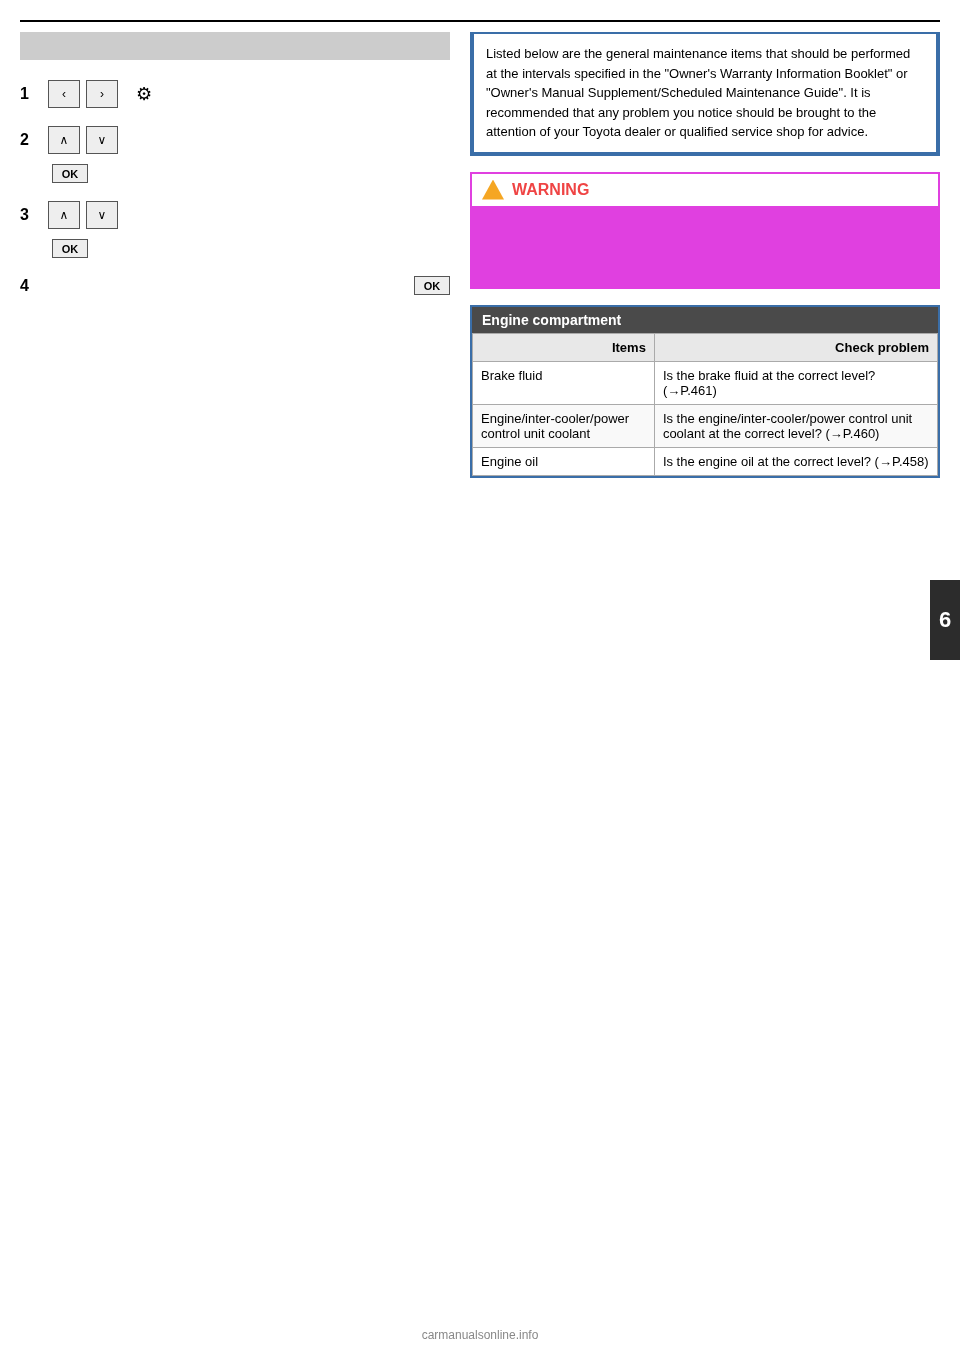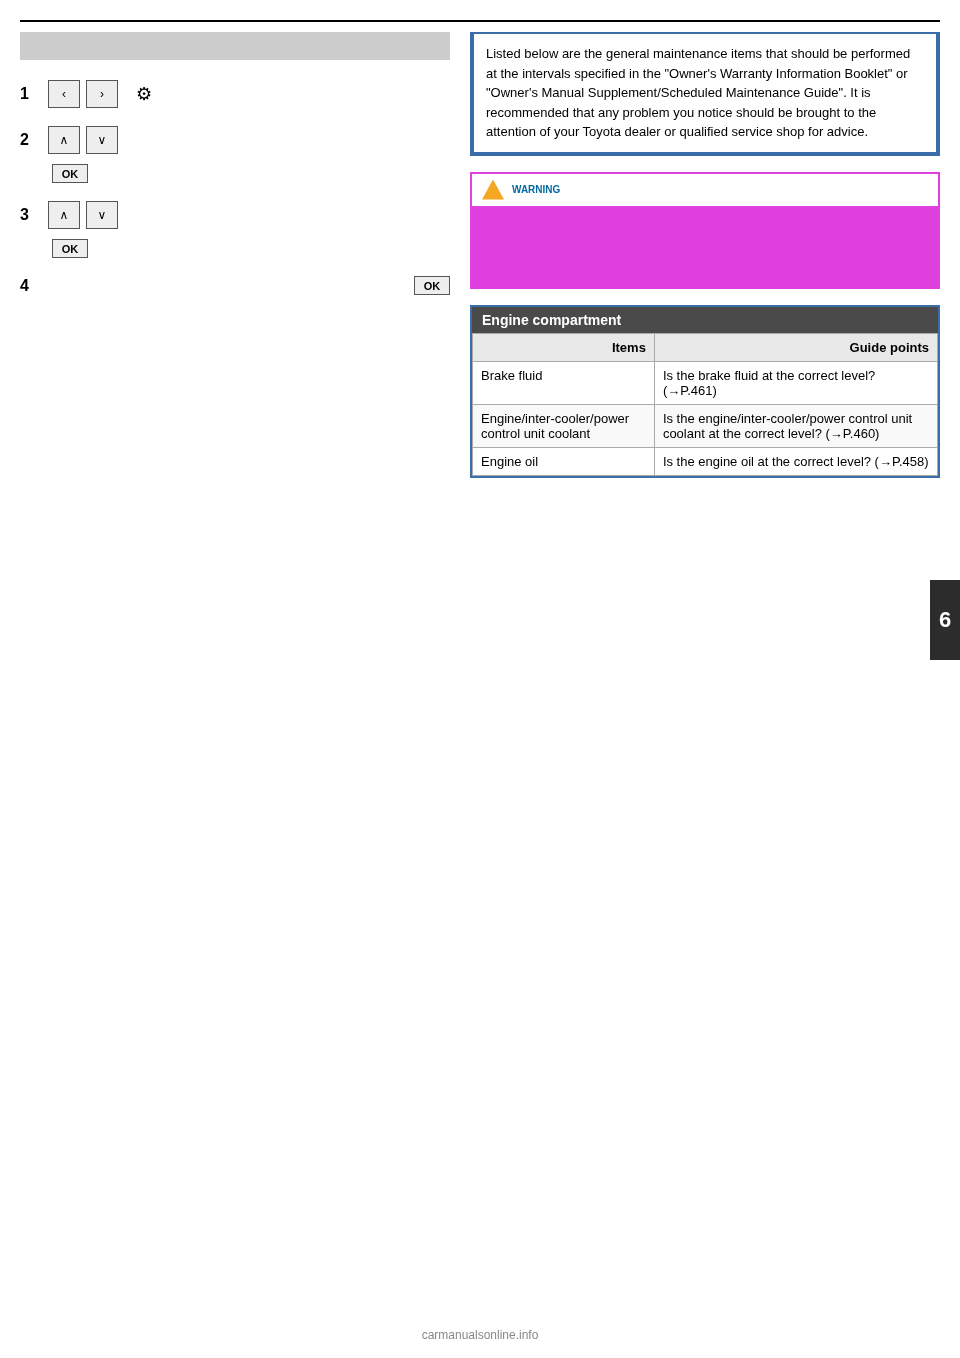--- a/index.html
+++ b/index.html
@@ -173,22 +173,22 @@
       width: 22px;
       height: 20px;
       background: #f5a623;
       clip-path: polygon(50% 0%, 0% 100%, 100% 100%);
       display: inline-block;
       flex-shrink: 0;
     }
 
     .warning-text {
       font-weight: bold;
-      font-size: 10px;
-      color: #0369a1;
+      font-size: 16px;
+      color: #ef4444;
     }
 
     .warning-content {
       background: #e040e0;
       padding: 30px 12px;
       min-height: 80px;
     }
 
     
     .engine-comp-box {
@@ -334,21 +334,21 @@
         </div>
         <div class="warning-content"></div>
       </div>
 
       <div class="engine-comp-box">
         <div class="section-header">Engine compartment</div>
         <table class="engine-table">
           <thead>
             <tr>
               <th>Items</th>
-              <th>Guide points</th>
+              <th>Check problem</th>
             </tr>
           </thead>
           <tbody id="engine-table-body">
           <tr>
                 <td>Brake fluid</td>
                 <td>Is the brake fluid at the correct level? (→P.461)</td>
               </tr>
               <tr>
                 <td>Engine/inter-cooler/power control unit coolant</td>
                 <td>Is the engine/inter-cooler/power control unit coolant at the correct level? (→P.460)</td>

